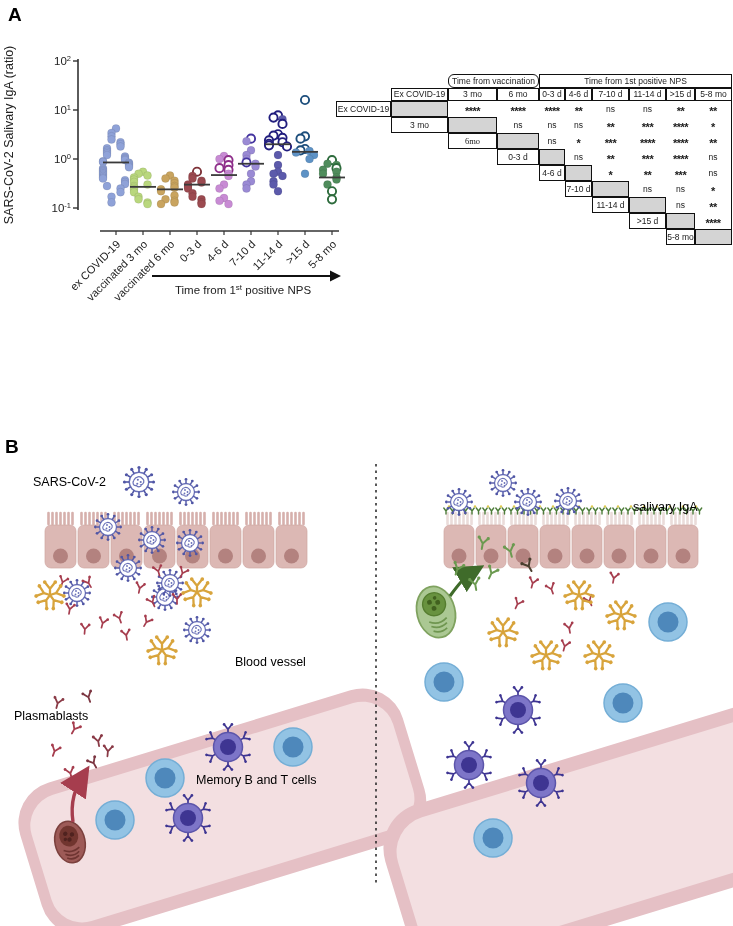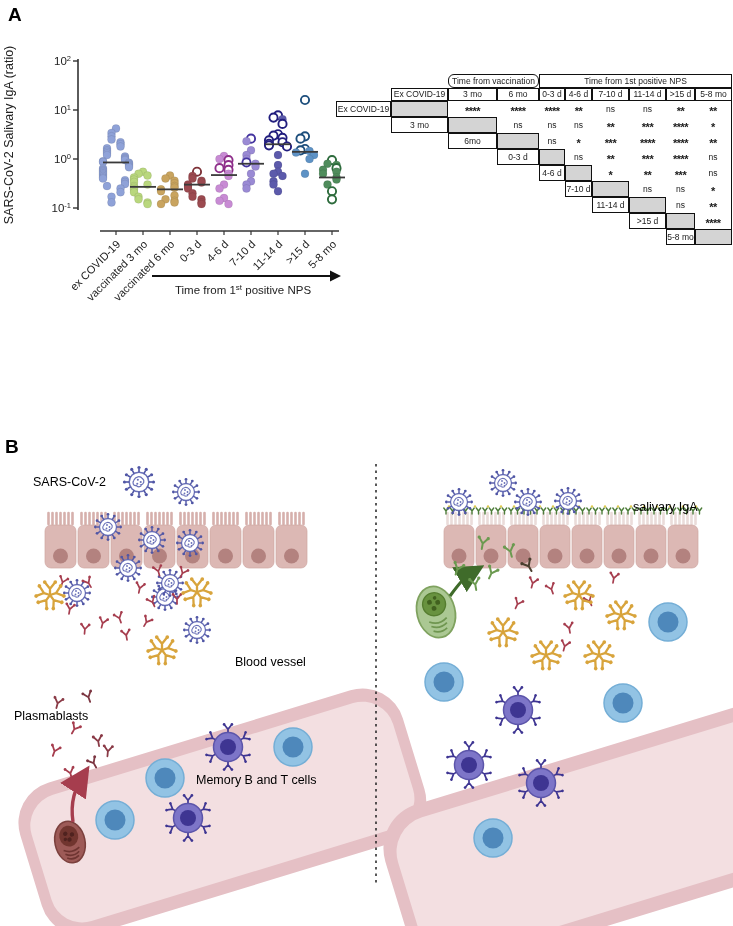--- a/index.html
+++ b/index.html
@@ -317,21 +317,21 @@
       </div>
       <div class="cell val" style="grid-area: 4 / 8 / auto / 9;">
         <span class="stars">***</span>
       </div>
       <div class="cell val" style="grid-area: 4 / 9 / auto / 10;">
         <span class="stars">****</span>
       </div>
       <div class="cell val edge-r" style="grid-area: 4 / 10 / auto / 11;">
         <span class="stars">*</span>
       </div>
-      <div class="cell lbl" style="grid-area: 5 / 3 / auto / 4;">
+      <div class="cell lbl" style="grid-area: 5 / 3 / auto / 4; font-family: Liberation Serif, serif;">
         <span>6mo</span>
       </div>
       <div class="cell diag" style="grid-area: 5 / 4 / auto / 5;"></div>
       <div class="cell val" style="grid-area: 5 / 5 / auto / 6;">
         <span>ns</span>
       </div>
       <div class="cell val" style="grid-area: 5 / 6 / auto / 7;">
         <span class="stars">*</span>
       </div>
       <div class="cell val" style="grid-area: 5 / 7 / auto / 8;">

